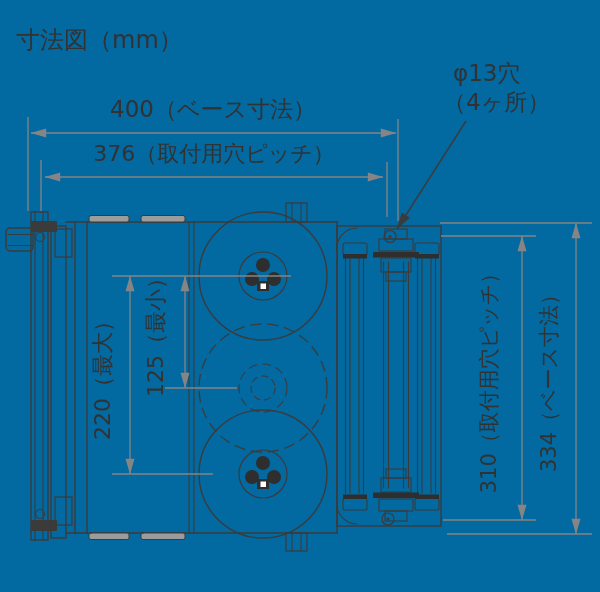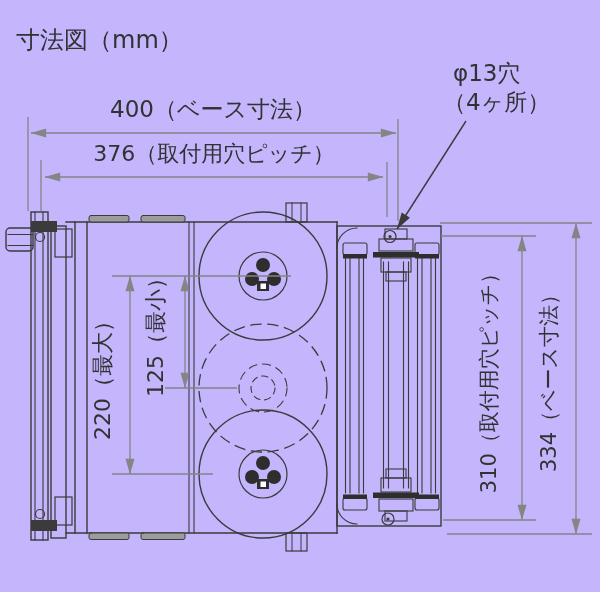--- a/index.html
+++ b/index.html
@@ -1,20 +1,20 @@
 <!DOCTYPE html>
 <html><head>
 <meta charset="utf-8">
 <style>
   html, body { margin: 0; padding: 0; background: #ffffff; }
   #stage {
     position: relative;
     width: 600px;
     height: 592px;
-    background: #c4b5fd;
+    background: #0369a1;
     font-family: "DejaVu Sans", "Liberation Sans", sans-serif;
     overflow: hidden;
   }
   svg text {
     font-family: "DejaVu Sans", "Liberation Sans", sans-serif;
     fill: #323232;
   }
   .t-title   { font-size: 24px; }
   .t-dim     { font-size: 23px; }
   .t-dim-sm  { font-size: 22px; }

